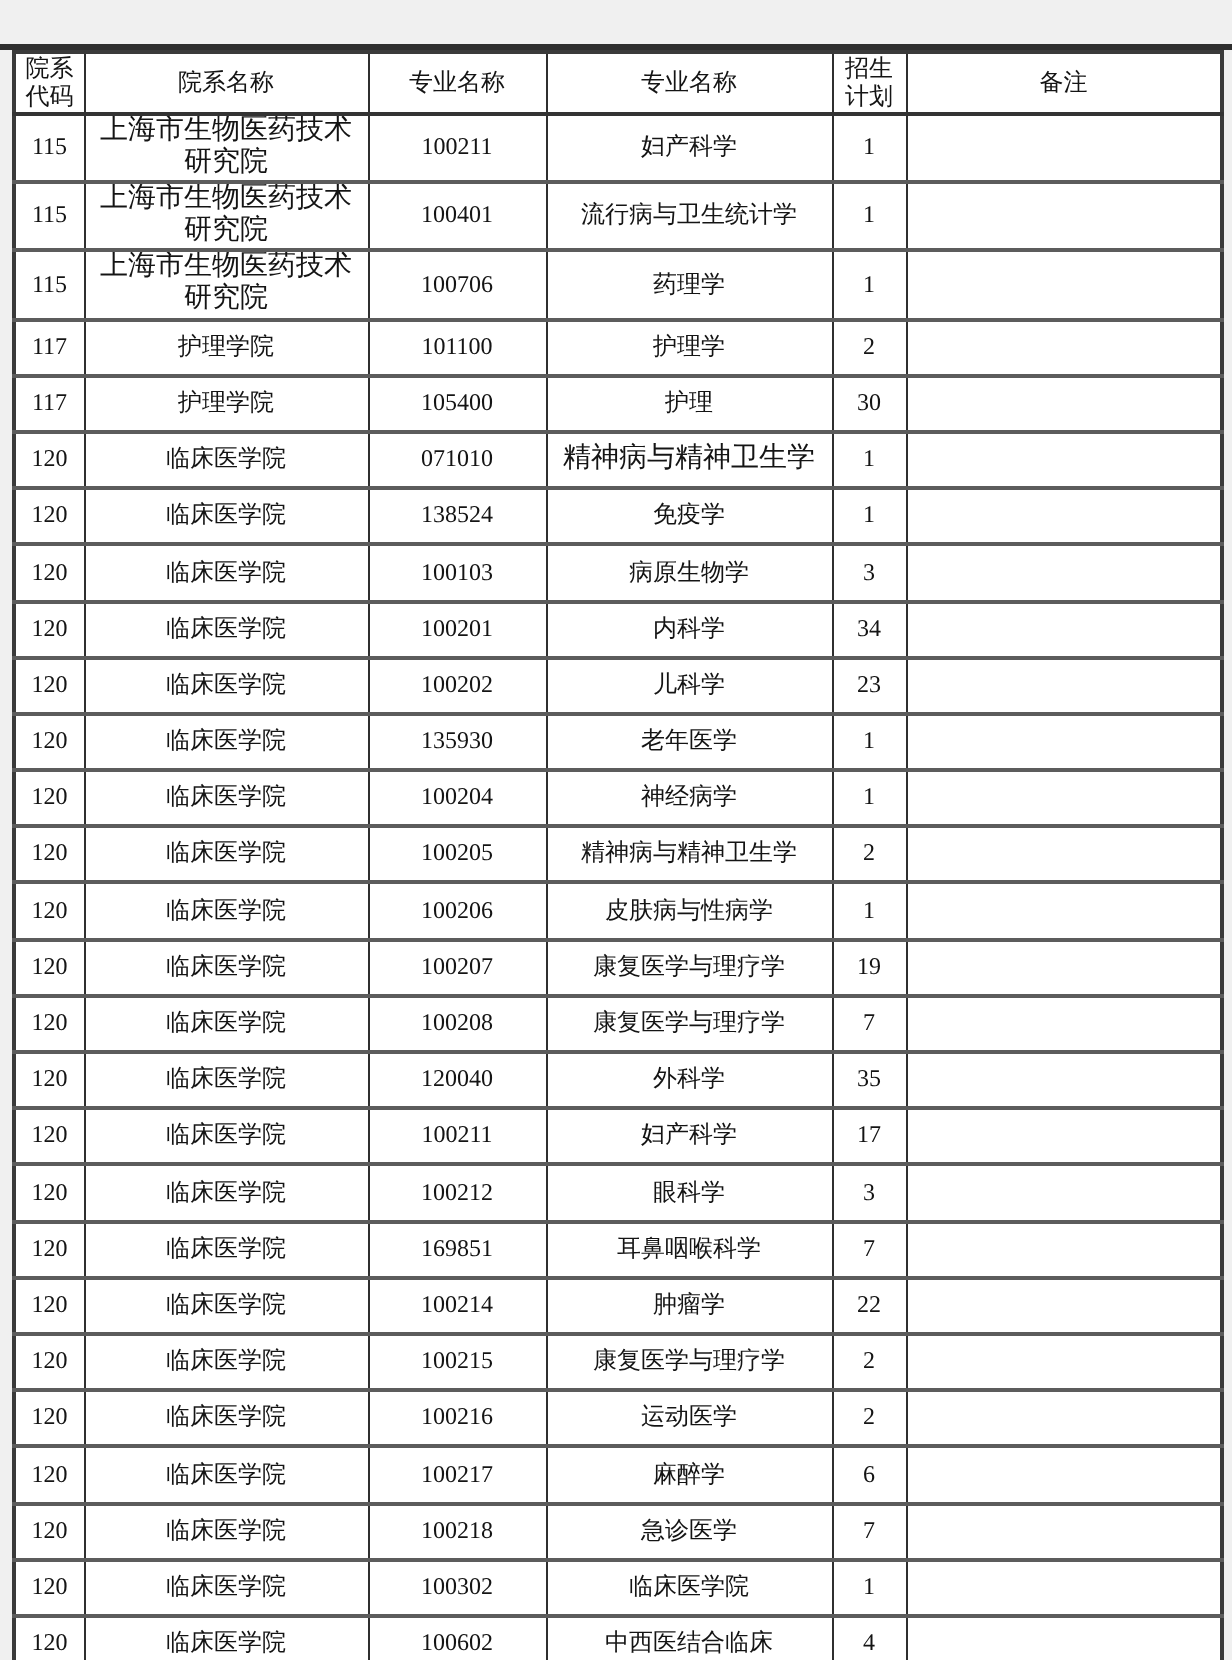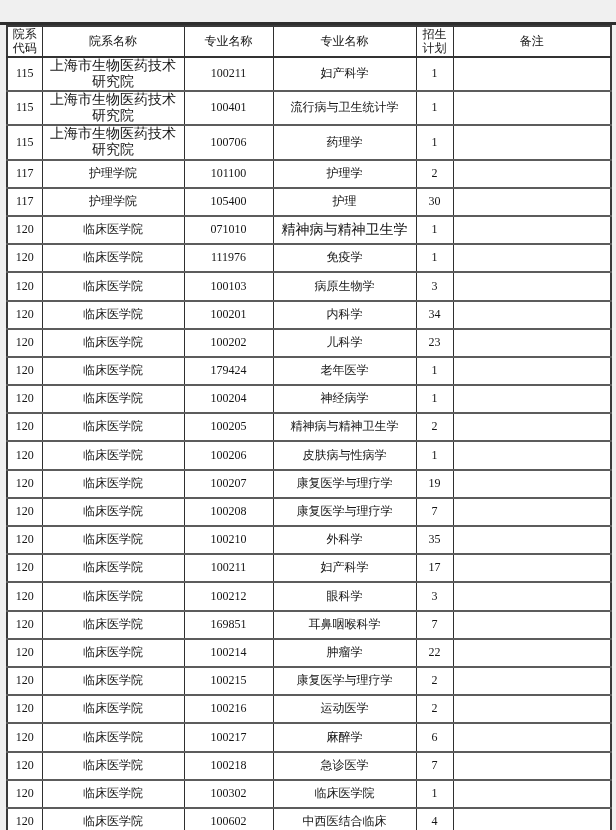--- a/index.html
+++ b/index.html
@@ -136,21 +136,21 @@
           <td>120</td>
           <td>临床医学院</td>
           <td>071010</td>
           <td class="small-text">精神病与精神卫生学</td>
           <td>1</td>
           <td></td>
         </tr>
         <tr>
           <td>120</td>
           <td>临床医学院</td>
-          <td>111976</td>
+          <td>138524</td>
           <td>免疫学</td>
           <td>1</td>
           <td></td>
         </tr>
         <tr>
           <td>120</td>
           <td>临床医学院</td>
           <td>100103</td>
           <td>病原生物学</td>
           <td>3</td>
@@ -168,21 +168,21 @@
           <td>120</td>
           <td>临床医学院</td>
           <td>100202</td>
           <td>儿科学</td>
           <td>23</td>
           <td></td>
         </tr>
         <tr>
           <td>120</td>
           <td>临床医学院</td>
-          <td>179424</td>
+          <td>135930</td>
           <td>老年医学</td>
           <td>1</td>
           <td></td>
         </tr>
         <tr>
           <td>120</td>
           <td>临床医学院</td>
           <td>100204</td>
           <td>神经病学</td>
           <td>1</td>
@@ -216,21 +216,21 @@
           <td>120</td>
           <td>临床医学院</td>
           <td>100208</td>
           <td>康复医学与理疗学</td>
           <td>7</td>
           <td></td>
         </tr>
         <tr>
           <td>120</td>
           <td>临床医学院</td>
-          <td>100210</td>
+          <td>120040</td>
           <td>外科学</td>
           <td>35</td>
           <td></td>
         </tr>
         <tr>
           <td>120</td>
           <td>临床医学院</td>
           <td>100211</td>
           <td>妇产科学</td>
           <td>17</td>

